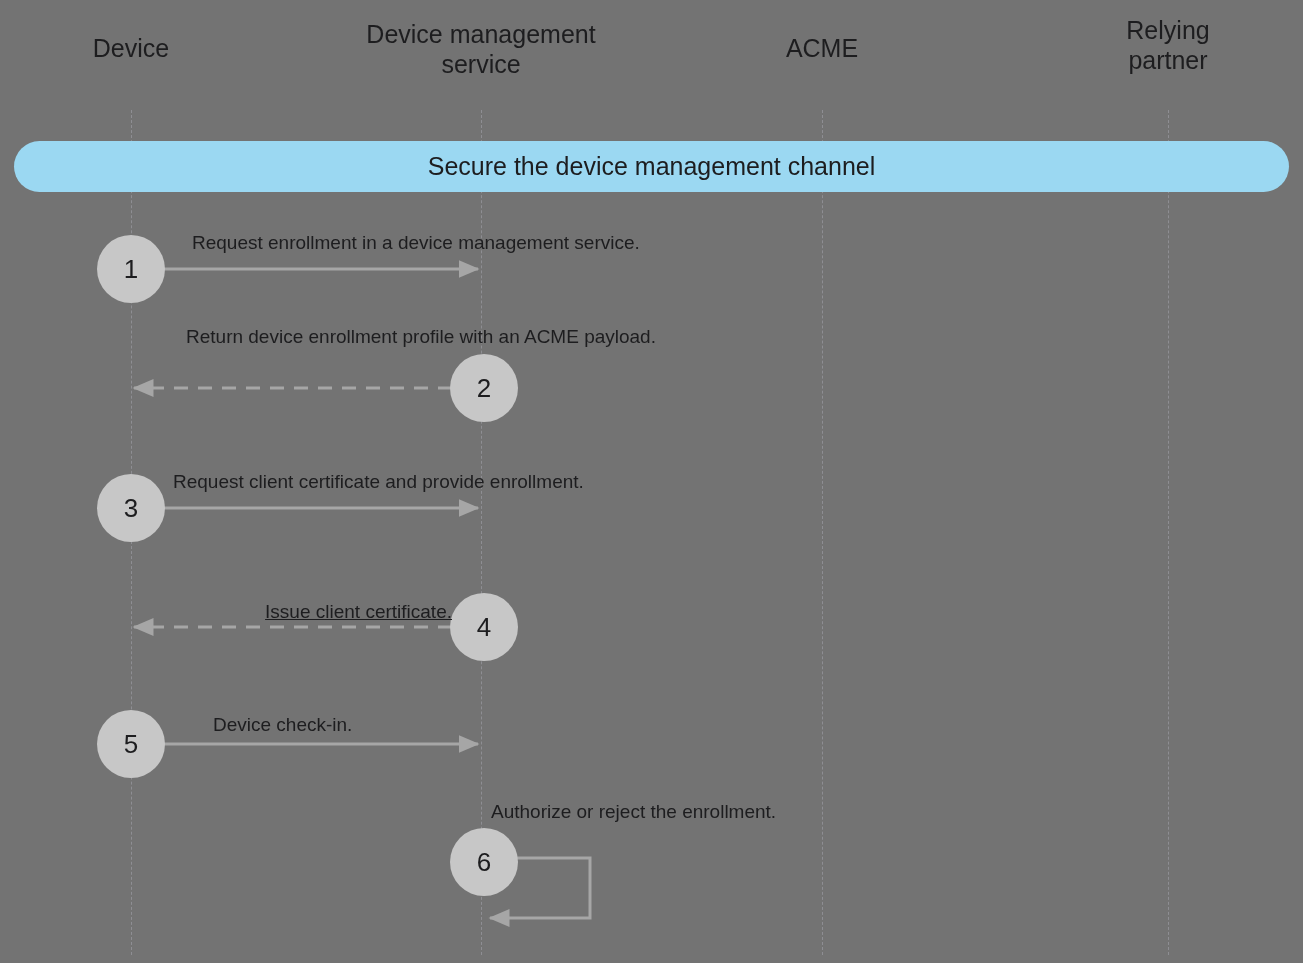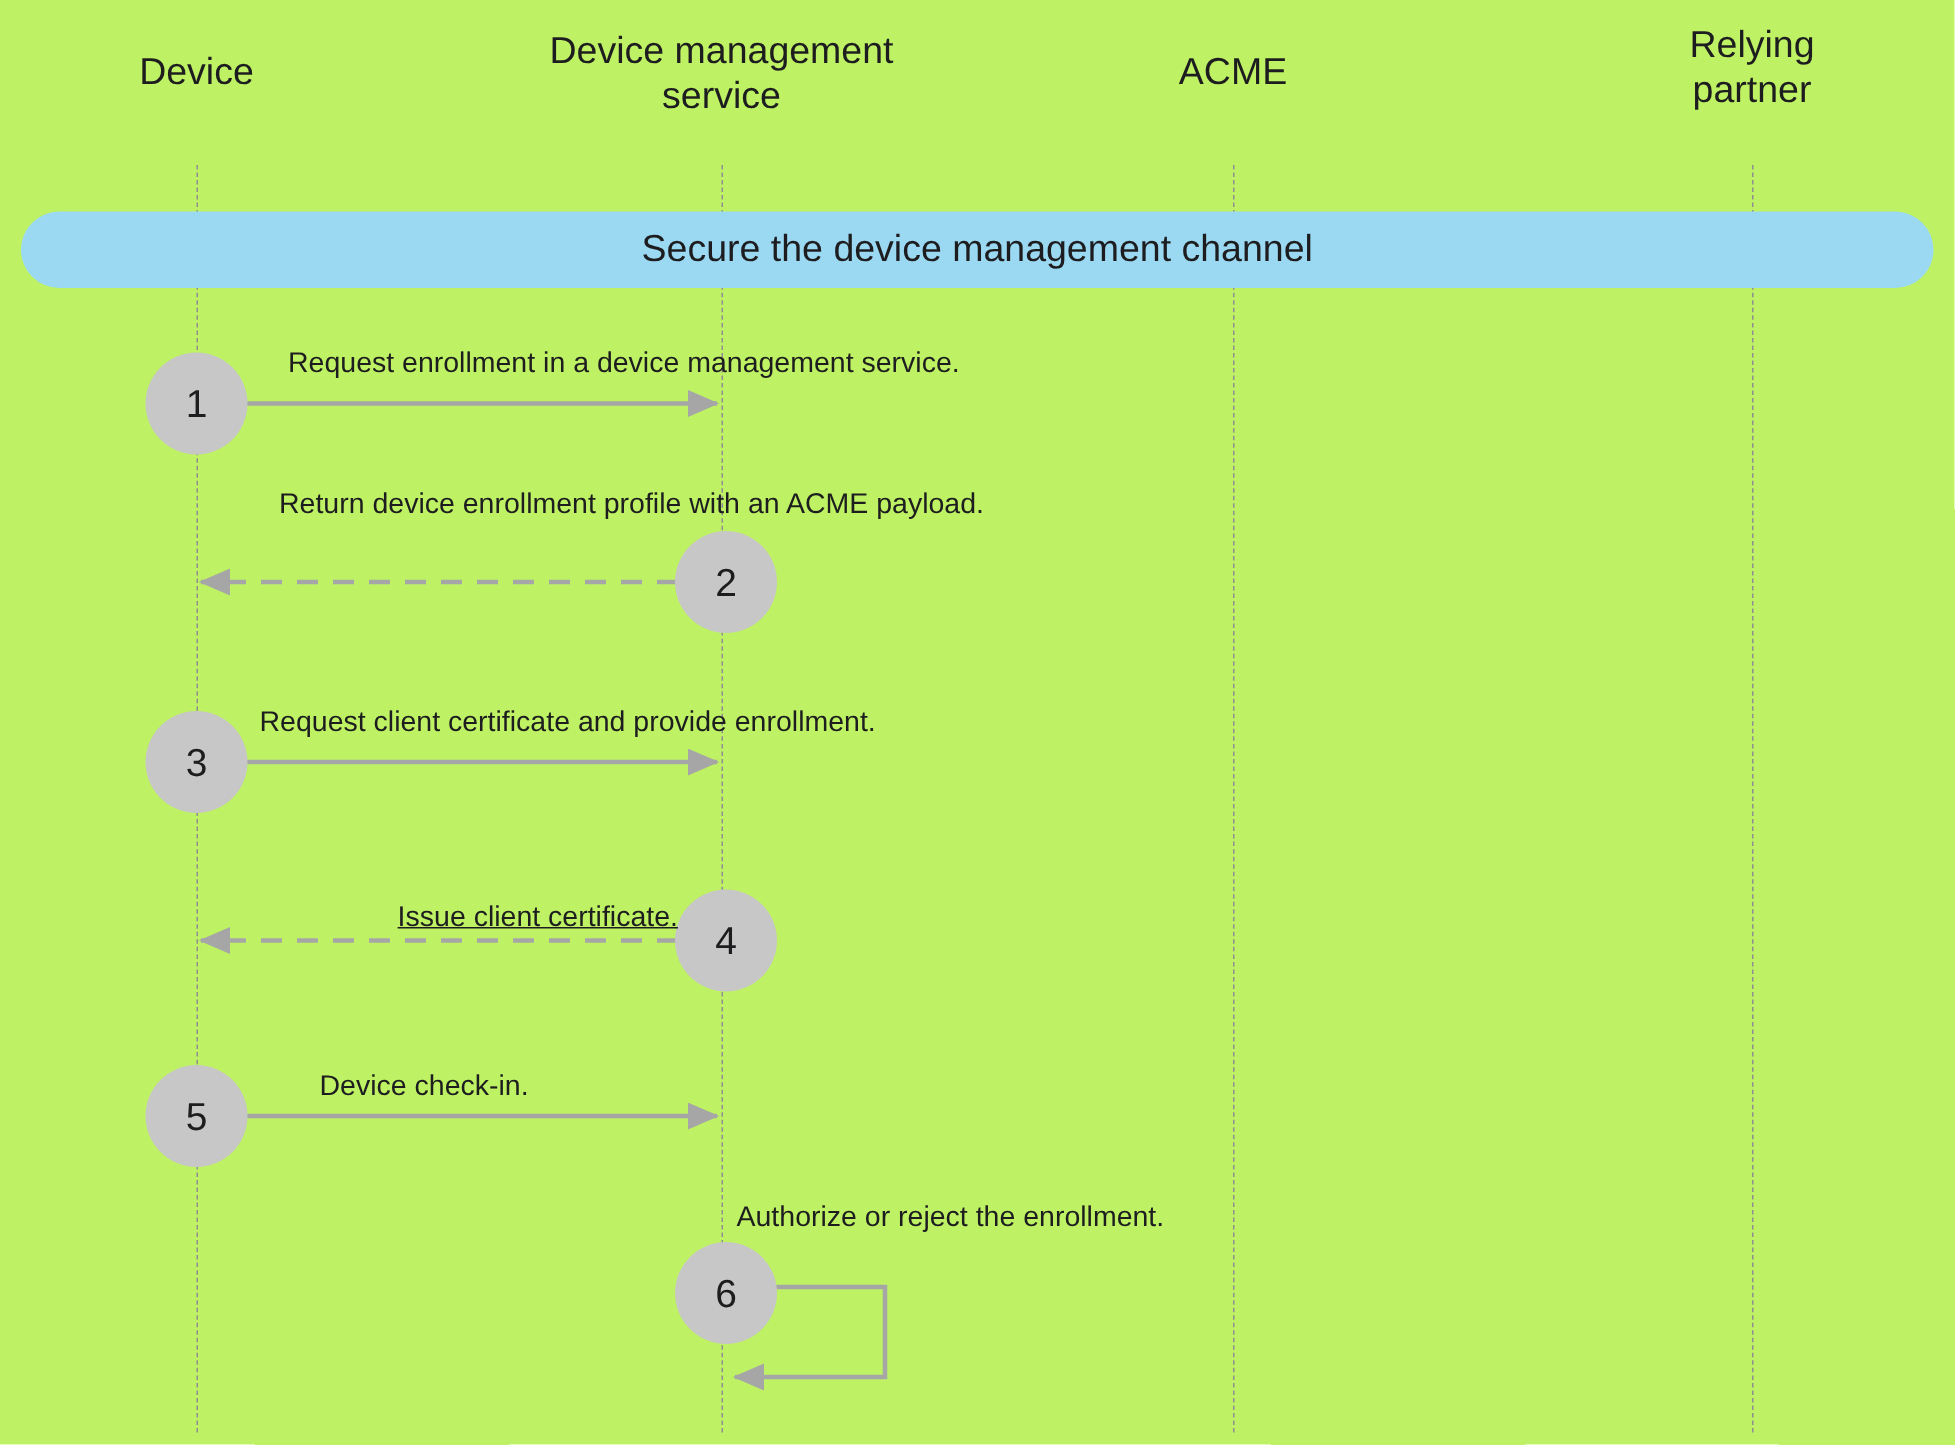--- a/index.html
+++ b/index.html
@@ -9,21 +9,21 @@
   }
   body {
     font-family: "Liberation Sans", sans-serif;
     color: #1d1d1f;
   }
   #diagram {
     position: relative;
     width: 1303px;
     height: 963px;
     overflow: hidden;
-    background: #bef264;
+    background: #737373;
   }
   .lane-label {
     position: absolute;
     text-align: center;
     font-size: 25px;
     font-weight: 500;
     color: #1d1d1f;
     line-height: 1.18;
     transform: translateX(-50%);
   }

